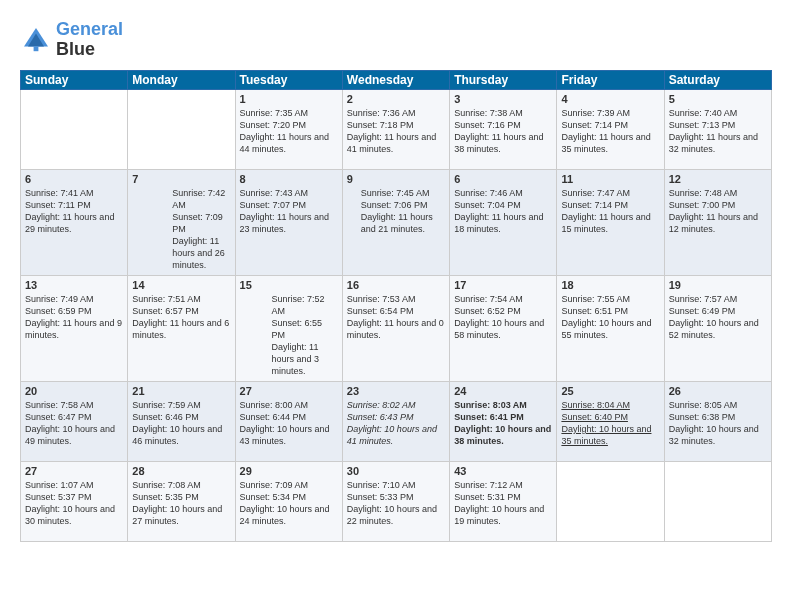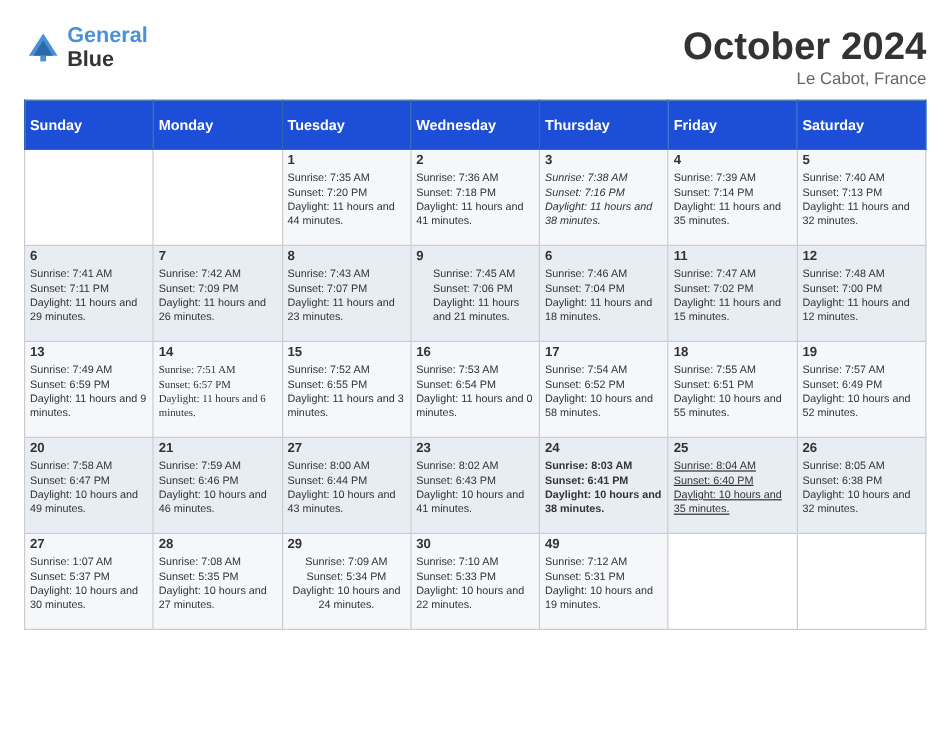--- a/index.html
+++ b/index.html
@@ -50,25 +50,25 @@
     .location {
       font-size: 14px;
       color: #666;
     }
     .calendar {
       width: 100%;
       border-collapse: collapse;
       table-layout: fixed;
     }
     .calendar thead th {
-      background-color: #1d4ed8;
+      background-color: #0369a1;
       color: #fff;
       font-size: 12px;
       font-weight: bold;
-      padding: 13px 4px;
+      padding: 2px 4px;
       text-align: left;
       border: 1px solid #2a6aaa;
     }
     .calendar tbody td {
       border: 1px solid #ccc;
       vertical-align: top;
       padding: 3px 4px;
       font-size: 9.5px;
       color: #333;
       height: 80px;
@@ -104,24 +104,20 @@
       <svg class="logo-icon" viewBox="0 0 40 40" xmlns="http://www.w3.org/2000/svg">
         <polygon points="20,5 35,28 5,28" fill="#4a90d9"></polygon>
         <polygon points="20,12 30,28 10,28" fill="#2a6aaa"></polygon>
         <rect x="17" y="28" width="6" height="6" fill="#4a90d9"></rect>
       </svg>
       <div class="logo-text">
         <div><span>General</span></div>
         <div>Blue</div>
       </div>
     </div>
-    <div class="title-block">
-      <div class="month-title">October 2024</div>
-      <div class="location">Le Cabot, France</div>
-    </div>
   </div>
 
   <table class="calendar">
     <thead>
       <tr>
       <th>Sunday</th>
           <th>Monday</th>
           <th>Tuesday</th>
           <th>Wednesday</th>
           <th>Thursday</th>
@@ -140,21 +136,21 @@
 Daylight: 11 hours and 44 minutes.</div>
           </td>
           <td>
             <span class="day-num">2</span>
             <div class="day-info" style="white-space: pre-line;">Sunrise: 7:36 AM
 Sunset: 7:18 PM
 Daylight: 11 hours and 41 minutes.</div>
           </td>
           <td>
             <span class="day-num">3</span>
-            <div class="day-info" style="white-space: pre-line; font-style: italic;">Sunrise: 7:38 AM
+            <div class="day-info" style="white-space: pre-line;">Sunrise: 7:38 AM
 Sunset: 7:16 PM
 Daylight: 11 hours and 38 minutes.</div>
           </td>
           <td>
             <span class="day-num">4</span>
             <div class="day-info" style="white-space: pre-line;">Sunrise: 7:39 AM
 Sunset: 7:14 PM
 Daylight: 11 hours and 35 minutes.</div>
           </td>
           <td>
@@ -166,21 +162,21 @@
         </tr>
         <tr>
           <td>
             <span class="day-num">6</span>
             <div class="day-info" style="white-space: pre-line;">Sunrise: 7:41 AM
 Sunset: 7:11 PM
 Daylight: 11 hours and 29 minutes.</div>
           </td>
           <td>
             <span class="day-num">7</span>
-            <div class="day-info" style="white-space: pre-line;">Sunrise: 7:42 AM
+            <div class="day-info" style="white-space: pre-line; margin-left: 40px;">Sunrise: 7:42 AM
 Sunset: 7:09 PM
 Daylight: 11 hours and 26 minutes.</div>
           </td>
           <td>
             <span class="day-num">8</span>
             <div class="day-info" style="white-space: pre-line;">Sunrise: 7:43 AM
 Sunset: 7:07 PM
 Daylight: 11 hours and 23 minutes.</div>
           </td>
           <td>
@@ -191,46 +187,46 @@
           </td>
           <td>
             <span class="day-num">6</span>
             <div class="day-info" style="white-space: pre-line;">Sunrise: 7:46 AM
 Sunset: 7:04 PM
 Daylight: 11 hours and 18 minutes.</div>
           </td>
           <td>
             <span class="day-num">11</span>
             <div class="day-info" style="white-space: pre-line;">Sunrise: 7:47 AM
-Sunset: 7:02 PM
+Sunset: 7:14 PM
 Daylight: 11 hours and 15 minutes.</div>
           </td>
           <td>
             <span class="day-num">12</span>
             <div class="day-info" style="white-space: pre-line;">Sunrise: 7:48 AM
 Sunset: 7:00 PM
 Daylight: 11 hours and 12 minutes.</div>
           </td>
         </tr>
         <tr>
           <td>
             <span class="day-num">13</span>
             <div class="day-info" style="white-space: pre-line;">Sunrise: 7:49 AM
 Sunset: 6:59 PM
 Daylight: 11 hours and 9 minutes.</div>
           </td>
           <td>
             <span class="day-num">14</span>
-            <div class="day-info" style="white-space: pre-line; font-family: Liberation Serif, serif;">Sunrise: 7:51 AM
+            <div class="day-info" style="white-space: pre-line;">Sunrise: 7:51 AM
 Sunset: 6:57 PM
 Daylight: 11 hours and 6 minutes.</div>
           </td>
           <td>
             <span class="day-num">15</span>
-            <div class="day-info" style="white-space: pre-line;">Sunrise: 7:52 AM
+            <div class="day-info" style="white-space: pre-line; margin-left: 32px;">Sunrise: 7:52 AM
 Sunset: 6:55 PM
 Daylight: 11 hours and 3 minutes.</div>
           </td>
           <td>
             <span class="day-num">16</span>
             <div class="day-info" style="white-space: pre-line;">Sunrise: 7:53 AM
 Sunset: 6:54 PM
 Daylight: 11 hours and 0 minutes.</div>
           </td>
           <td>
@@ -266,21 +262,21 @@
 Daylight: 10 hours and 46 minutes.</div>
           </td>
           <td>
             <span class="day-num">27</span>
             <div class="day-info" style="white-space: pre-line;">Sunrise: 8:00 AM
 Sunset: 6:44 PM
 Daylight: 10 hours and 43 minutes.</div>
           </td>
           <td>
             <span class="day-num">23</span>
-            <div class="day-info" style="white-space: pre-line;">Sunrise: 8:02 AM
+            <div class="day-info" style="white-space: pre-line; font-style: italic;">Sunrise: 8:02 AM
 Sunset: 6:43 PM
 Daylight: 10 hours and 41 minutes.</div>
           </td>
           <td>
             <span class="day-num">24</span>
             <div class="day-info" style="white-space: pre-line; font-weight: bold;">Sunrise: 8:03 AM
 Sunset: 6:41 PM
 Daylight: 10 hours and 38 minutes.</div>
           </td>
           <td>
@@ -304,32 +300,32 @@
 Daylight: 10 hours and 30 minutes.</div>
           </td>
           <td>
             <span class="day-num">28</span>
             <div class="day-info" style="white-space: pre-line;">Sunrise: 7:08 AM
 Sunset: 5:35 PM
 Daylight: 10 hours and 27 minutes.</div>
           </td>
           <td>
             <span class="day-num">29</span>
-            <div class="day-info" style="white-space: pre-line; text-align: center;">Sunrise: 7:09 AM
+            <div class="day-info" style="white-space: pre-line;">Sunrise: 7:09 AM
 Sunset: 5:34 PM
 Daylight: 10 hours and 24 minutes.</div>
           </td>
           <td>
             <span class="day-num">30</span>
             <div class="day-info" style="white-space: pre-line;">Sunrise: 7:10 AM
 Sunset: 5:33 PM
 Daylight: 10 hours and 22 minutes.</div>
           </td>
           <td>
-            <span class="day-num">49</span>
+            <span class="day-num">43</span>
             <div class="day-info" style="white-space: pre-line;">Sunrise: 7:12 AM
 Sunset: 5:31 PM
 Daylight: 10 hours and 19 minutes.</div>
           </td>
           <td class="empty-cell"></td>
           <td class="empty-cell"></td>
         </tr>
       </tbody>
   </table>
 </div>

